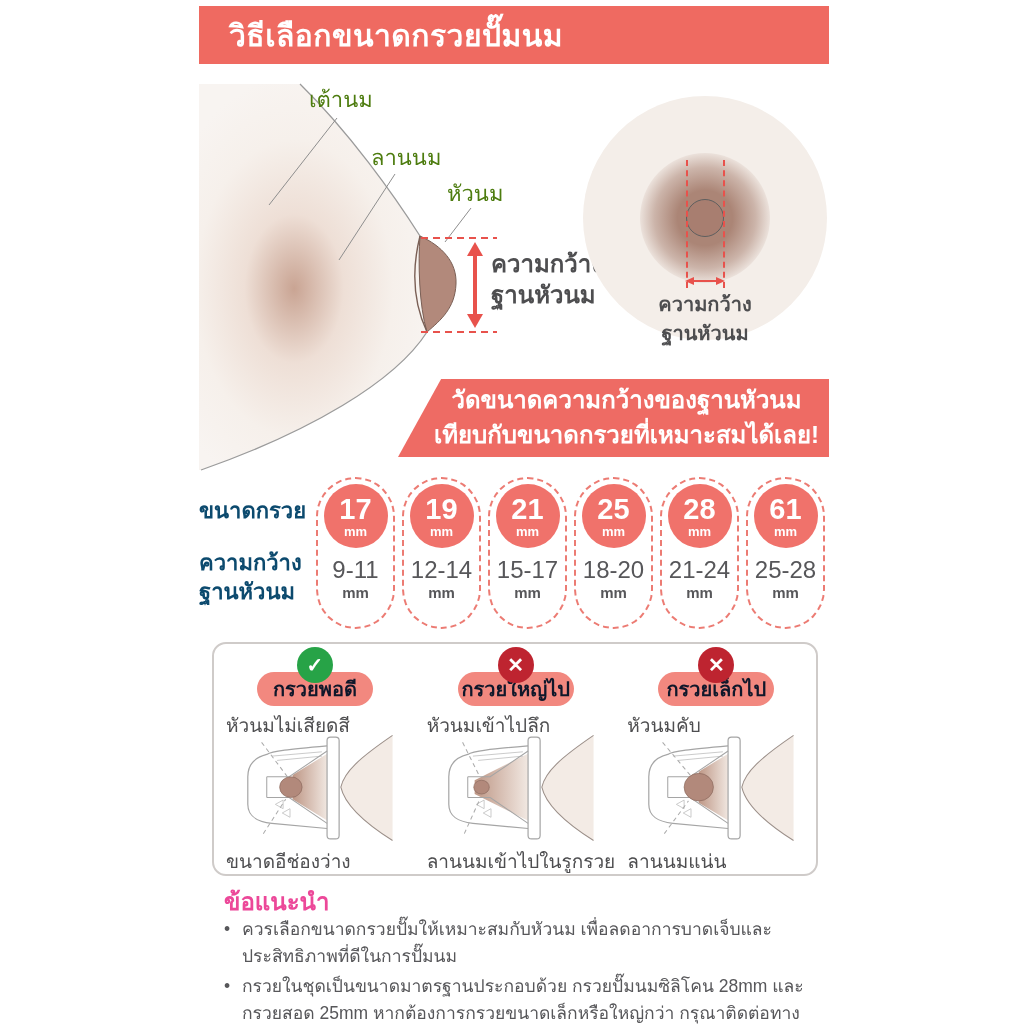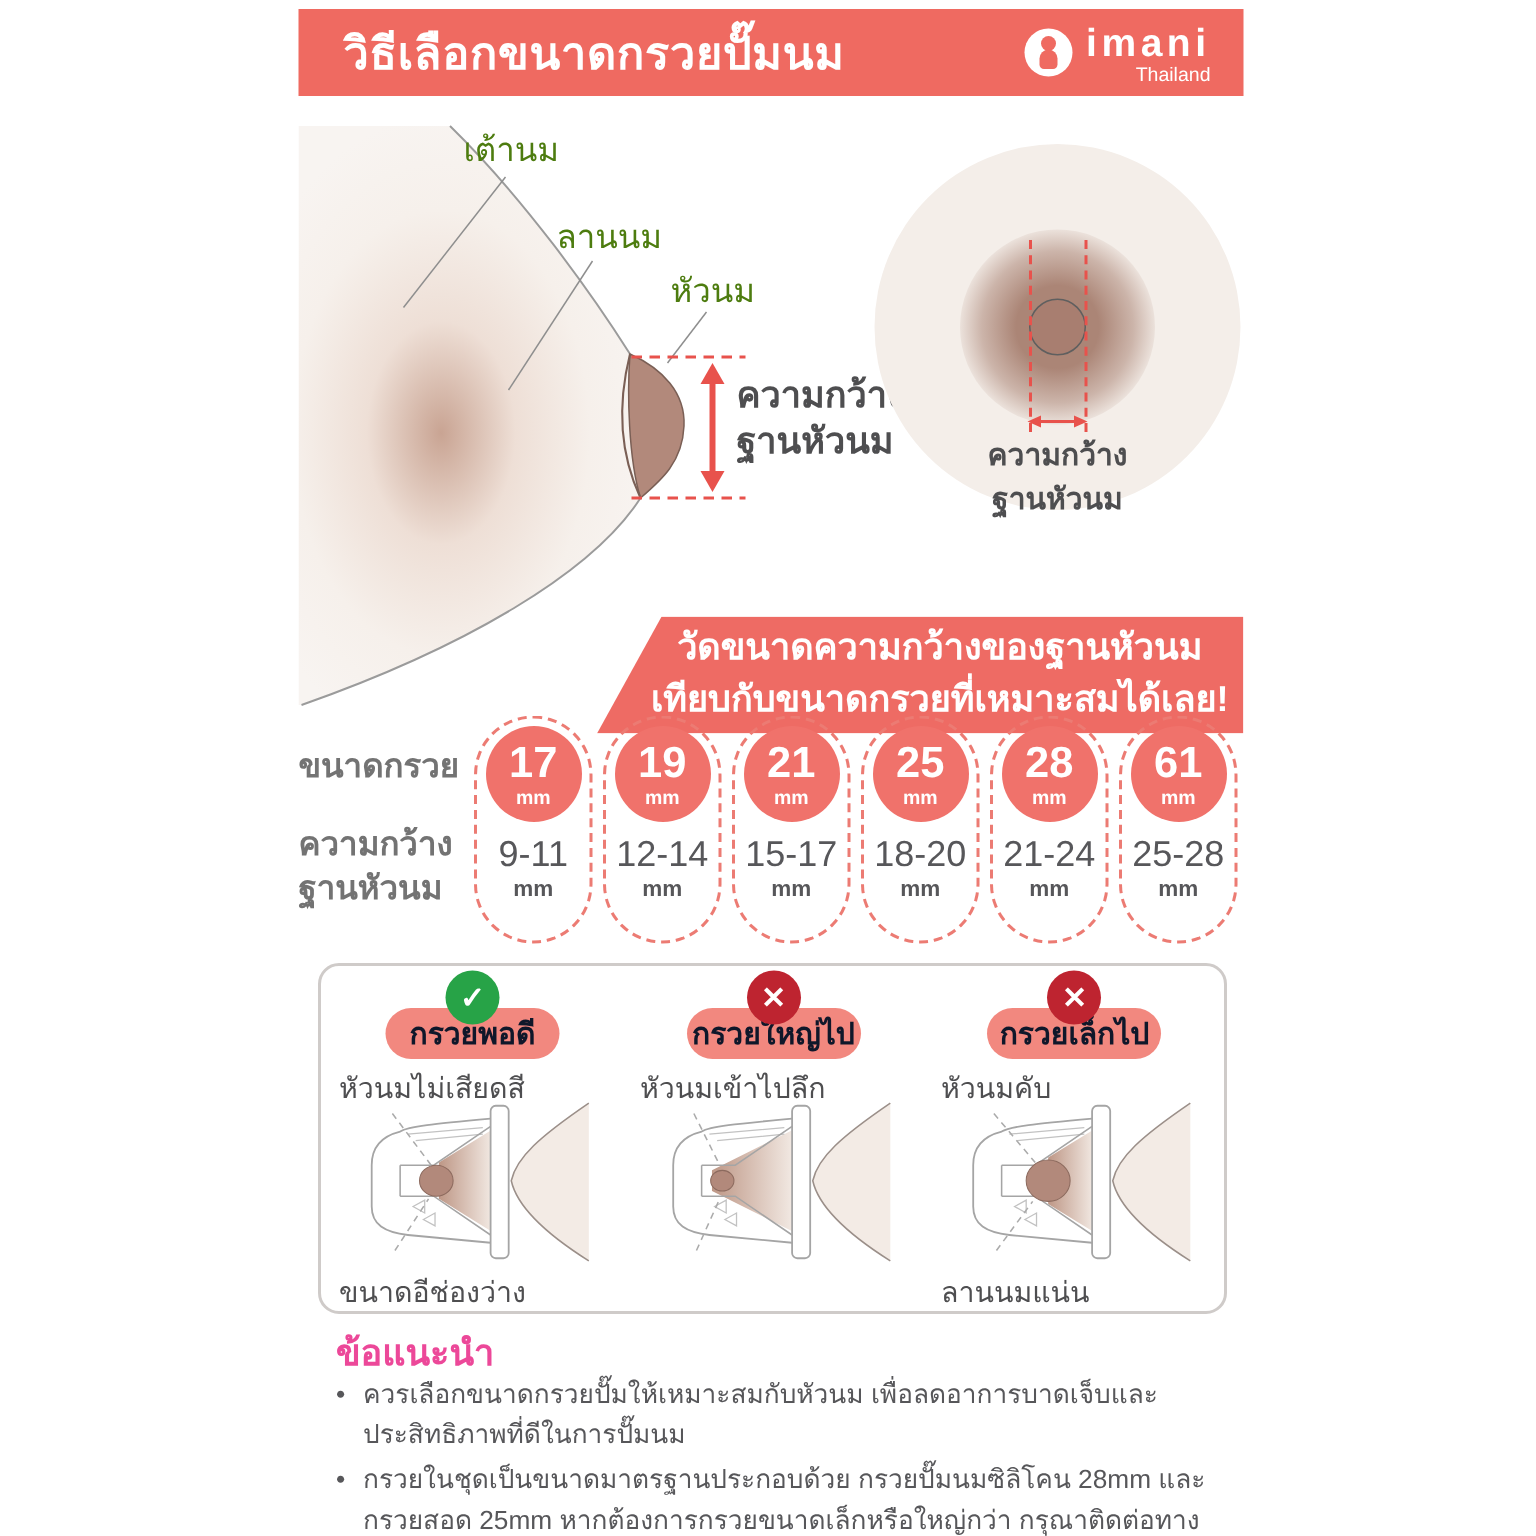--- a/index.html
+++ b/index.html
@@ -38,24 +38,24 @@
   .front-dash.d1 { left:103px; } .front-dash.d2 { left:140px; }
   .front-arrow { position:absolute; left:100px; top:179px; }
   .front-measure { position:absolute; left:0; top:194px; width:244px; text-align:center;
                    color:#4E4E50; font-size:20px; font-weight:bold; line-height:1.45; }
 
   
   .banner { position:absolute; left:398px; top:379px; width:431px; height:78px; background:#EE6B64;
             clip-path:polygon(10% 0, 100% 0, 100% 100%, 0 100%);
             display:flex; flex-direction:column; align-items:center; justify-content:center;
             color:#fff; font-weight:bold; font-size:24px; line-height:1.45; text-align:center;
-            padding-left:26px;margin-top:32px; }
-
-  
-  .size-labels { position:absolute; left:199px; width:115px; color:#737373; font-weight:bold; }
+            padding-left:26px; }
+
+  
+  .size-labels { position:absolute; left:199px; width:115px; color:#0c4a6e; font-weight:bold; }
   .size-label-1 { top:493px; font-size:22px; }
   .size-label-2 { top:549px; font-size:22px; line-height:1.3; }
   .capsules { position:absolute; left:316px; top:477px; display:flex; gap:7px; }
   .capsule { width:79px; height:152px; border:2px dashed #EC7B73; border-radius:42px;
              display:flex; flex-direction:column; align-items:center; }
   .cap-circle { width:64px; height:64px; border-radius:50%; background:#F0726B; margin-top:5px;
                 display:flex; flex-direction:column; align-items:center; justify-content:center;
                 color:#fff; line-height:1; }
   .cap-num { font-size:29px; font-weight:bold; }
   .cap-mm { font-size:13px; font-weight:bold; margin-top:1px; }
@@ -85,30 +85,20 @@
   .reco-list li { position:relative; padding-left:18px; color:#57575A; font-size:17.5px; line-height:1.55; margin-bottom:3px; }
   .reco-list li::before { content:"\2022"; position:absolute; left:0; top:0; color:#57575A; }
 </style>
 </head>
 <body>
 
 <div id="page">
 
   <div class="header">
     <div class="header-title">วิธีเลือกขนาดกรวยปั๊มนม</div>
-    <div class="brand">
-      <div class="brand-icon">
-        <div class="head"></div>
-          <div class="body"></div>
-      </div>
-      <div class="brand-text">
-        <span class="brand-name">imani</span>
-        <span class="brand-sub">Thailand</span>
-      </div>
-    </div>
   </div>
 
   <div class="anatomy">
     <svg class="side" width="630" height="404" viewBox="0 0 630 404">
       <defs>
         <radialGradient id="skinGrad" cx="0.37" cy="0.53" r="0.55">
           <stop offset="0" stop-color="#C9A493"></stop>
           <stop offset="0.35" stop-color="#EEDFD6"></stop>
           <stop offset="0.7" stop-color="#F6F0EB"></stop>
           <stop offset="1" stop-color="#F8F4F1"></stop>
@@ -274,20 +264,21 @@
         <path d="M180,4 C142,30 124,46 120,64 C124,82 142,102 180,126" fill="none" stroke="#9B8F89" stroke-width="1.2"></path>
         <polygon points="42,56 106,24 106,104 42,72" fill="url(#gBig)"></polygon>
         <rect x="104" y="6" width="14" height="118" rx="4" fill="#fff" stroke="#A5A5A5" stroke-width="1.4"></rect>
         <path d="M104,16 C60,20 40,22 34,26 C18,30 12,40 12,52 L12,84 C12,98 22,104 40,106 L104,112" fill="none" stroke="#A5A5A5" stroke-width="1.4"></path>
         <path d="M40,28 L98,23 M46,33 L98,28" stroke="#C2C2C2" stroke-width="1"></path>
         <path d="M104,22 L60,52 L34,52 M104,106 L60,76 L34,76 M34,52 L34,76" fill="none" stroke="#A5A5A5" stroke-width="1.2"></path>
         <path d="M44,84 l9,-5 l0,10 z M52,94 l9,-5 l0,10 z" fill="none" stroke="#C2C2C2" stroke-width="1"></path>
         <ellipse cx="50" cy="64" rx="9" ry="8" fill="#B2897B" stroke="#8C6A5E" stroke-width="0.8"></ellipse>
         <path d="M28,12 L48,52 M30,118 L48,78" stroke="#ABABAB" stroke-width="1.2" stroke-dasharray="5 4" fill="none"></path>
       </svg>
+      <div class="comp-bottom-label">ลานนมเข้าไปในรูกรวย</div>
     </div>
 
     <div class="comp-col">
       <div class="comp-icon icon-bad">✕</div>
       <div class="comp-pill">กรวยเล็กไป</div>
       <div class="comp-top-label">หัวนมคับ</div>
       <svg class="comp-svg" width="180" height="112" viewBox="0 0 180 130">
         <defs>
             <linearGradient id="gSmall" x1="0" y1="0" x2="1" y2="0">
           <stop offset="0" stop-color="#BE9786"></stop>

